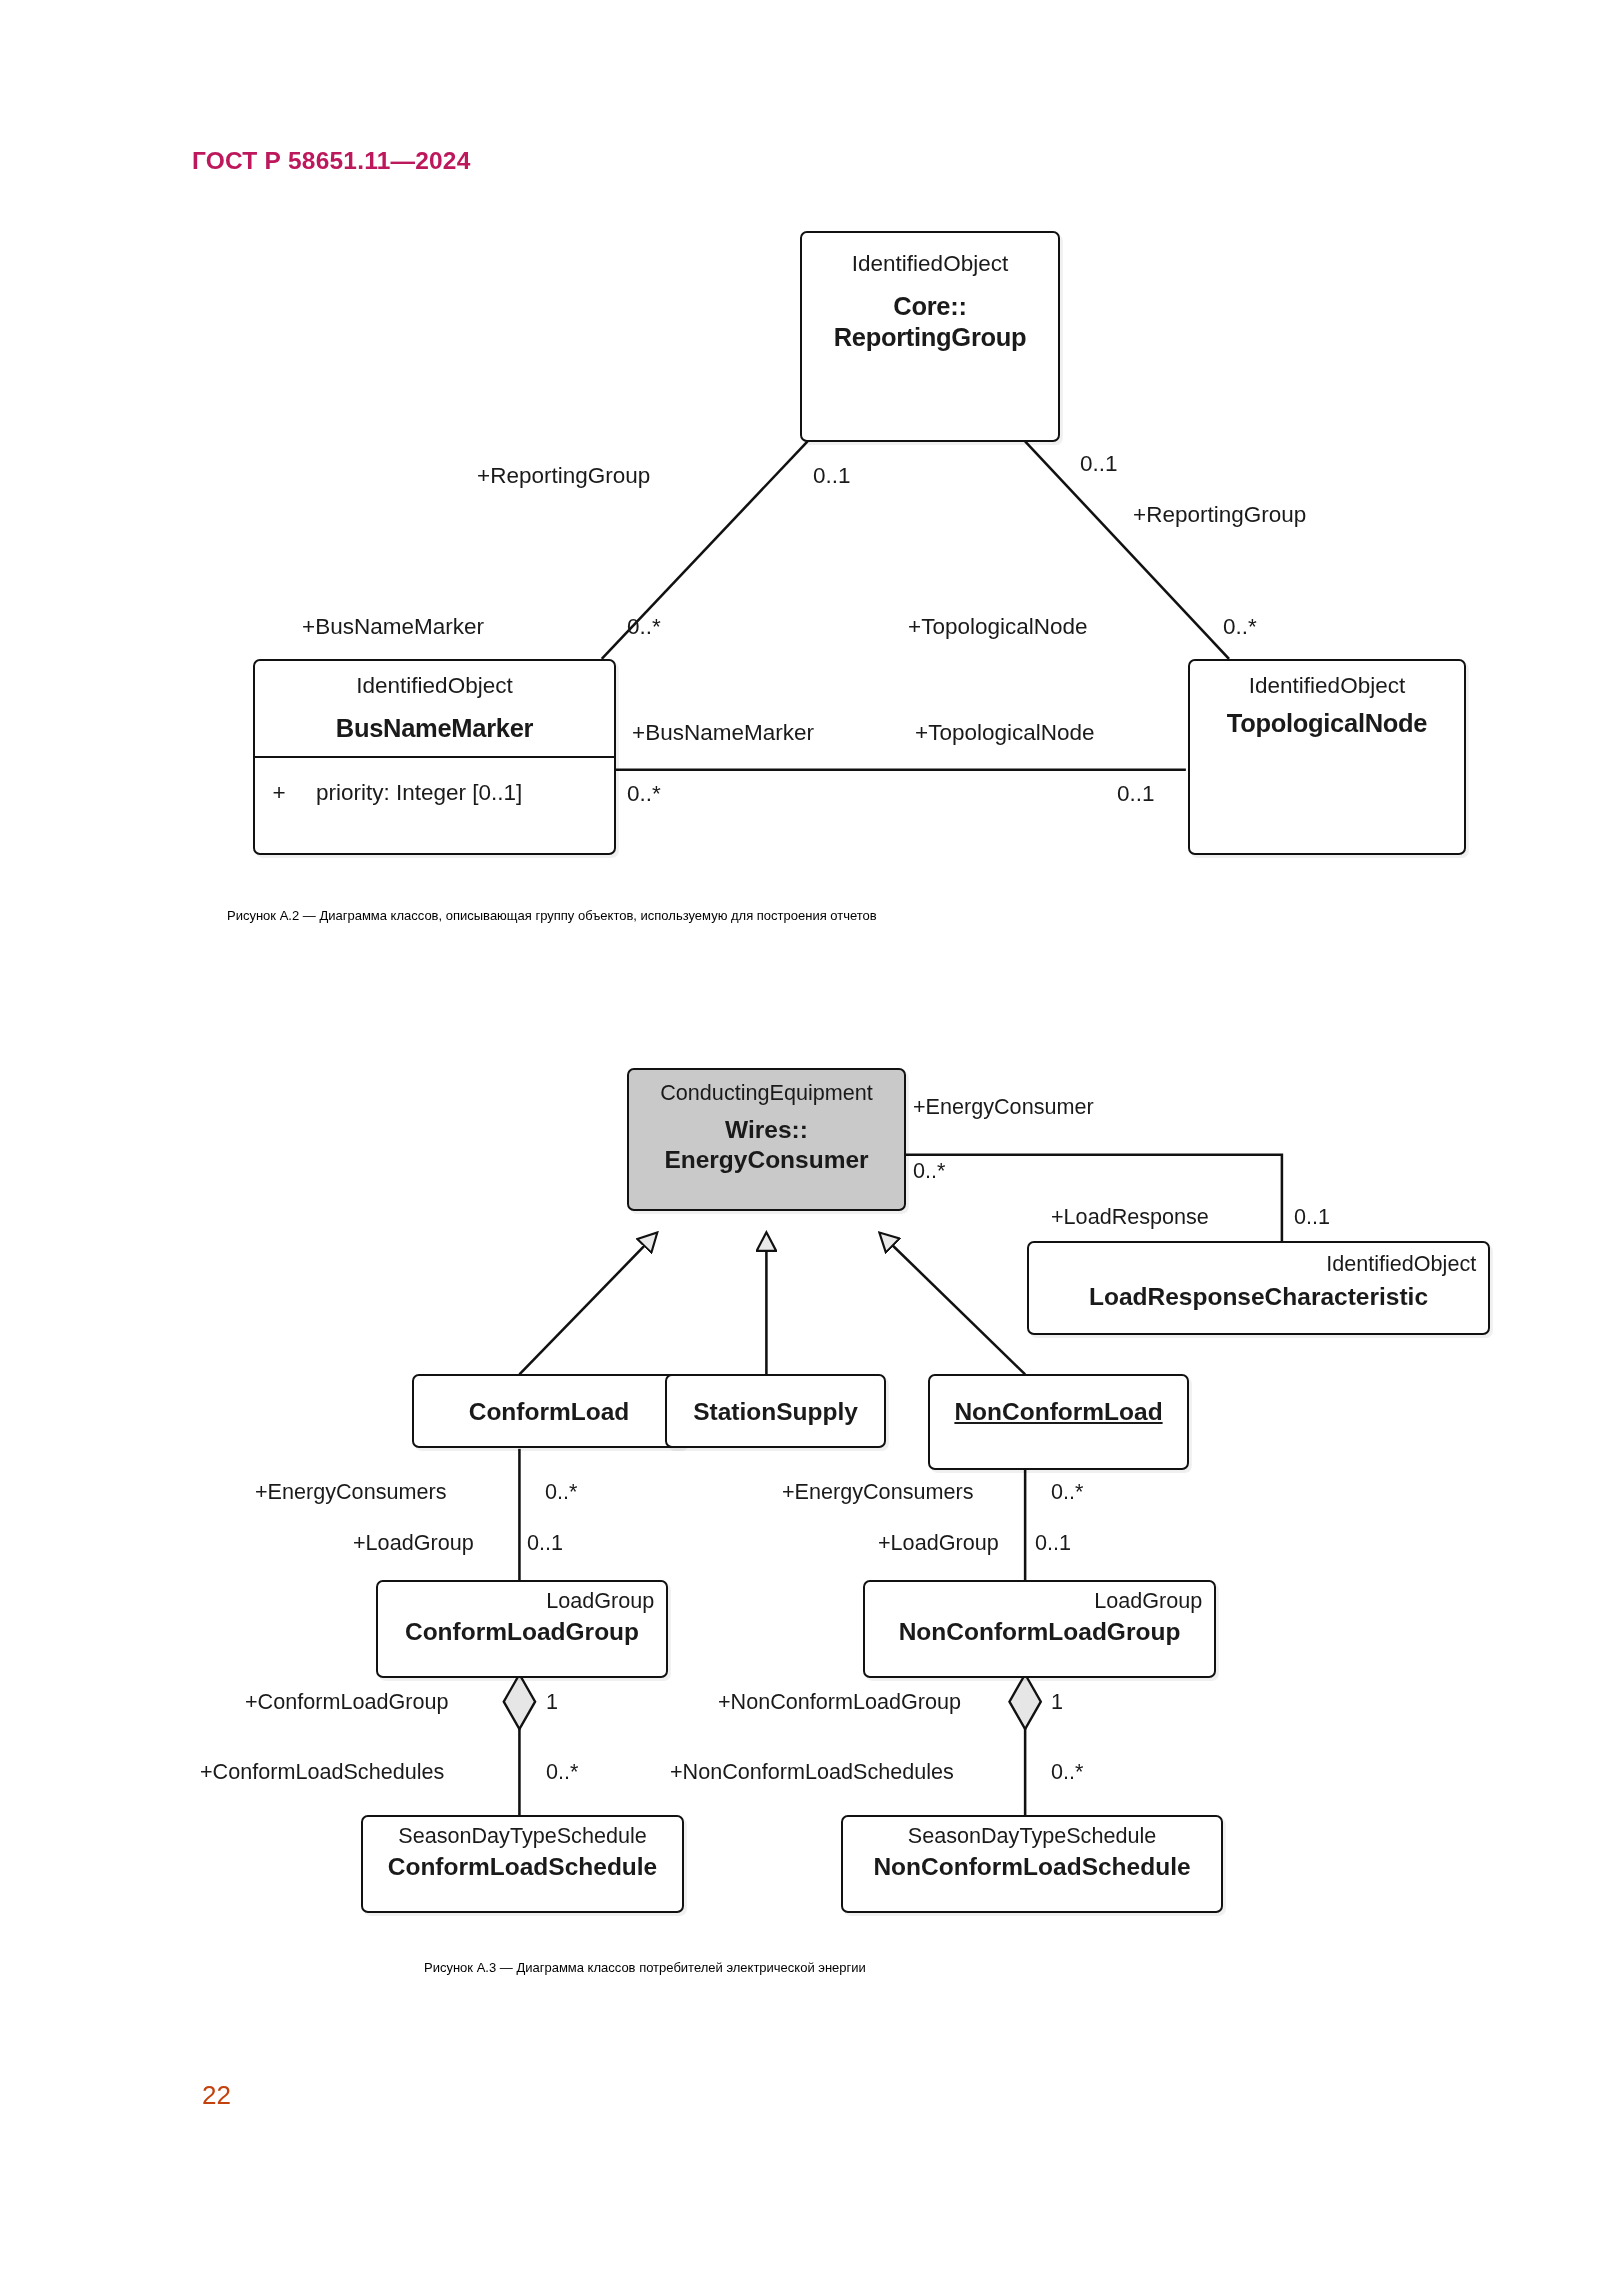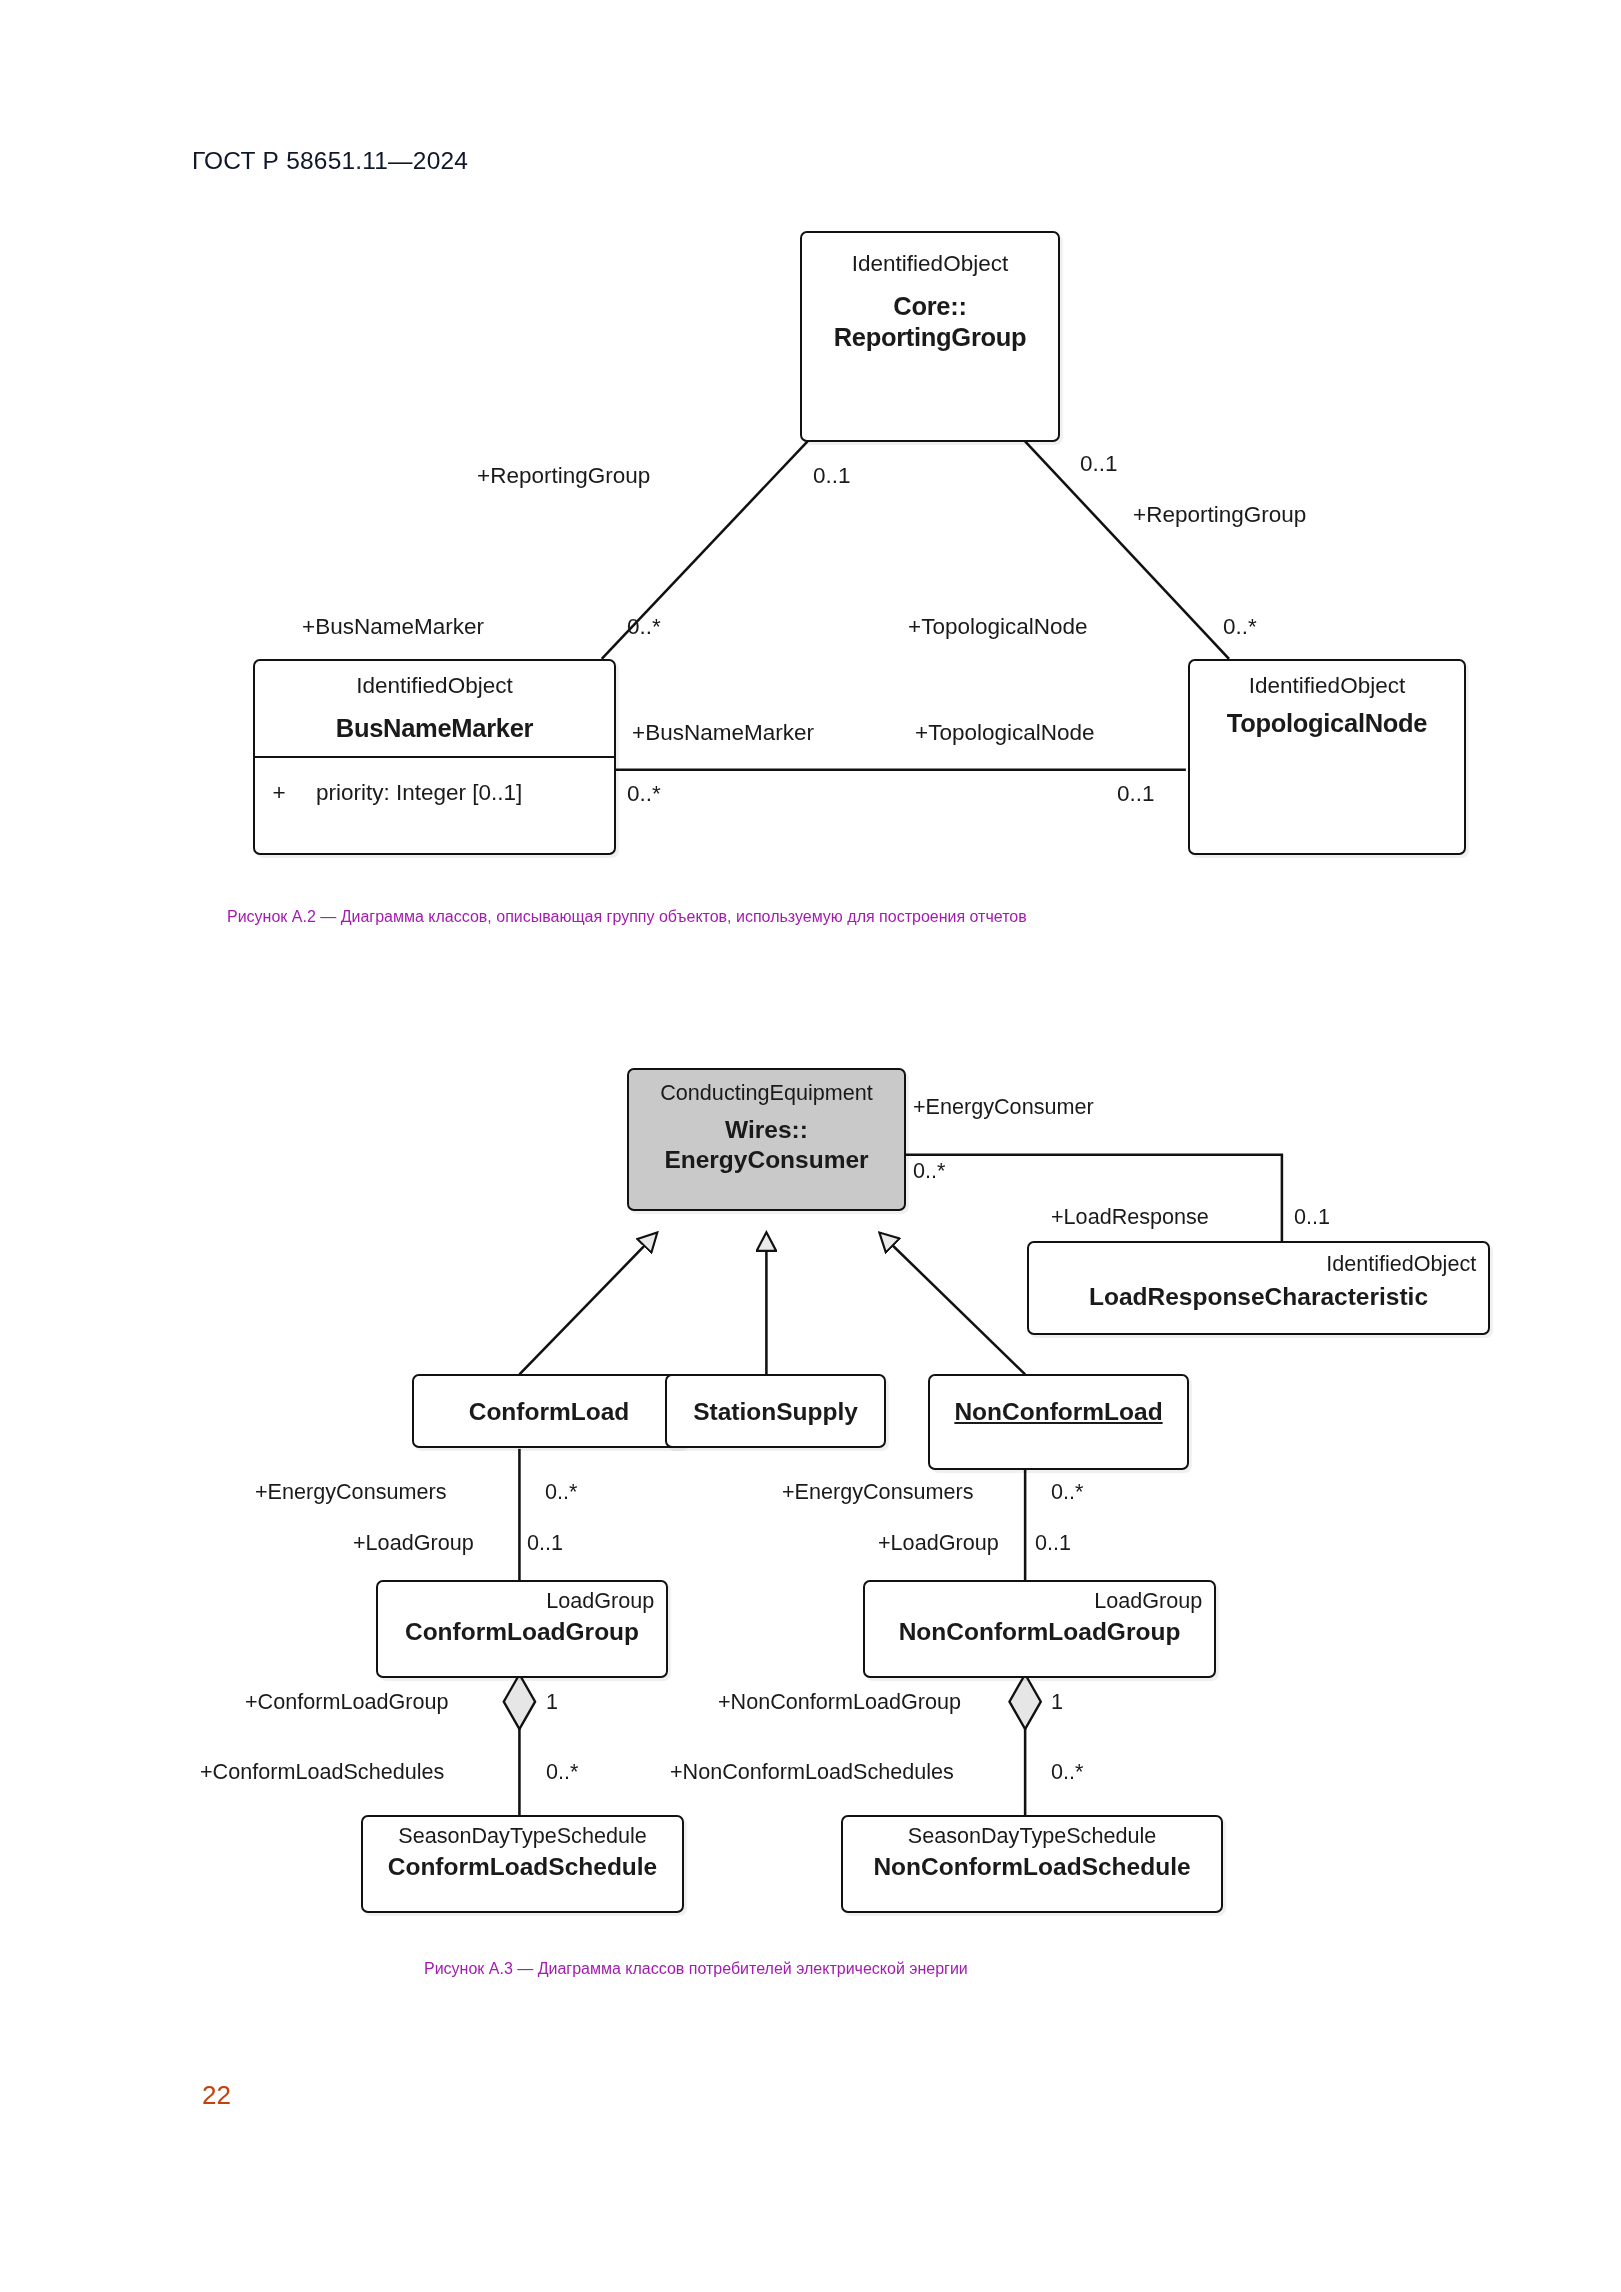--- a/index.html
+++ b/index.html
@@ -19,37 +19,37 @@
     position: absolute;
     inset: 0;
   }
 
   
   .doc-header {
     position: absolute;
     left: 192px;
     top: 147px;
     font-size: 24.5px;
-    font-weight: normal;
+    font-weight: bold;
     letter-spacing: 0.2px;
-    color: #0f172a;
+    color: #be185d;
   }
   .page-number {
     position: absolute;
     left: 202px;
     top: 2080px;
     font-size: 26px;
     color: #c2410c;
   }
 
   
   .caption {
     position: absolute;
-    font-size: 16px;
-    color: #a21caf;
+    font-size: 13px;
+    color: #000000;
     white-space: nowrap;
   }
   #caption-a2 { left: 227px; top: 908px; }
   #caption-a3 { left: 424px; top: 1960px; }
 
   
   .uml-box {
     position: absolute;
     box-sizing: border-box;
     background: #ffffff;

